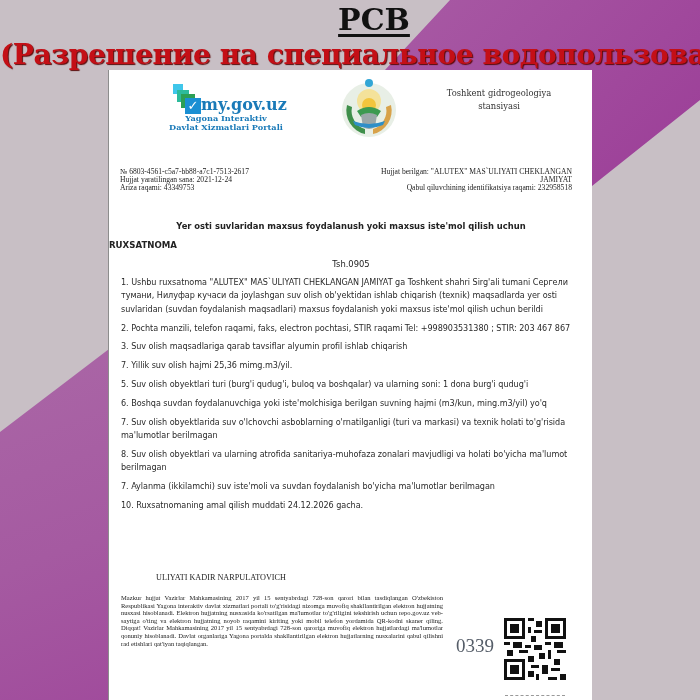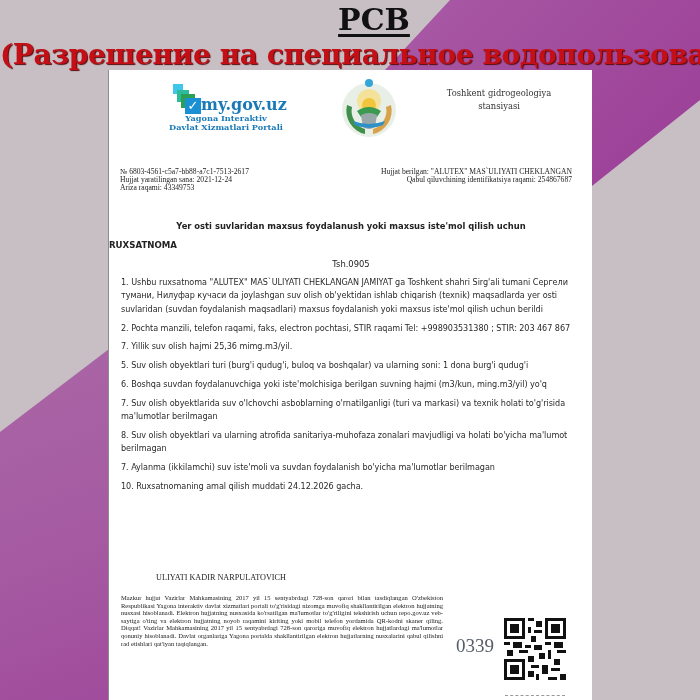--- a/index.html
+++ b/index.html
@@ -105,30 +105,32 @@
   </div>
 
   <div class="meta-left">
     <div>№ 6803-4561-c5a7-bb88-a7c1-7513-2617</div>
     <div>Hujjat yaratilingan sana: 2021-12-24</div>
     <div>Ariza raqami: 43349753</div>
   </div>
 
   <div class="meta-right">
     <div>Hujjat berilgan: "ALUTEX" MAS`ULIYATI CHEKLANGAN</div>
-    <div>Qabul qiluvchining identifikatsiya raqami: 254867687</div>
+    <div>JAMIYAT</div>
+    <div>Qabul qiluvchining identifikatsiya raqami: 232958518</div>
   </div>
 
   <div class="doc-heading">Yer osti suvlaridan maxsus foydalanush yoki maxsus iste'mol qilish uchun</div>
   <div class="doc-title">RUXSATNOMA</div>
   <div class="doc-num">Tsh.0905</div>
 
   <div class="items">
     <div class="item">1. Ushbu ruxsatnoma "ALUTEX" MAS`ULIYATI CHEKLANGAN JAMIYAT ga Toshkent shahri Sirg'ali tumani Сергели тумани, Нилуфар кучаси da joylashgan suv olish ob'yektidan ishlab chiqarish (texnik) maqsadlarda yer osti suvlaridan (suvdan foydalanish maqsadlari) maxsus foydalanish yoki maxsus iste'mol qilish uchun berildi</div>
     <div class="item">2. Pochta manzili, telefon raqami, faks, electron pochtasi, STIR raqami Tel: +998903531380 ; STIR: 203 467 867</div>
+    <div class="item">3. Suv olish maqsadlariga qarab tavsiflar alyumin profil ishlab chiqarish</div>
     <div class="item">7. Yillik suv olish hajmi 25,36 mimg.m3/yil.</div>
     <div class="item">5. Suv olish obyektlari turi (burg'i qudug'i, buloq va boshqalar) va ularning soni: 1 dona burg'i qudug'i</div>
     <div class="item">6. Boshqa suvdan foydalanuvchiga yoki iste'molchisiga berilgan suvning hajmi (m3/kun, ming.m3/yil) yo'q</div>
     <div class="item">7. Suv olish obyektlarida suv o'lchovchi asboblarning o'rnatilganligi (turi va markasi) va texnik holati to'g'risida ma'lumotlar berilmagan</div>
     <div class="item">8. Suv olish obyektlari va ularning atrofida sanitariya-muhofaza zonalari mavjudligi va holati bo'yicha ma'lumot berilmagan</div>
     <div class="item">7. Aylanma (ikkilamchi) suv iste'moli va suvdan foydalanish bo'yicha ma'lumotlar berilmagan</div>
     <div class="item">10. Ruxsatnomaning amal qilish muddati 24.12.2026 gacha.</div>
   </div>
 
   <div class="signer">ULIYATI KADIR NARPULATOVICH</div>

